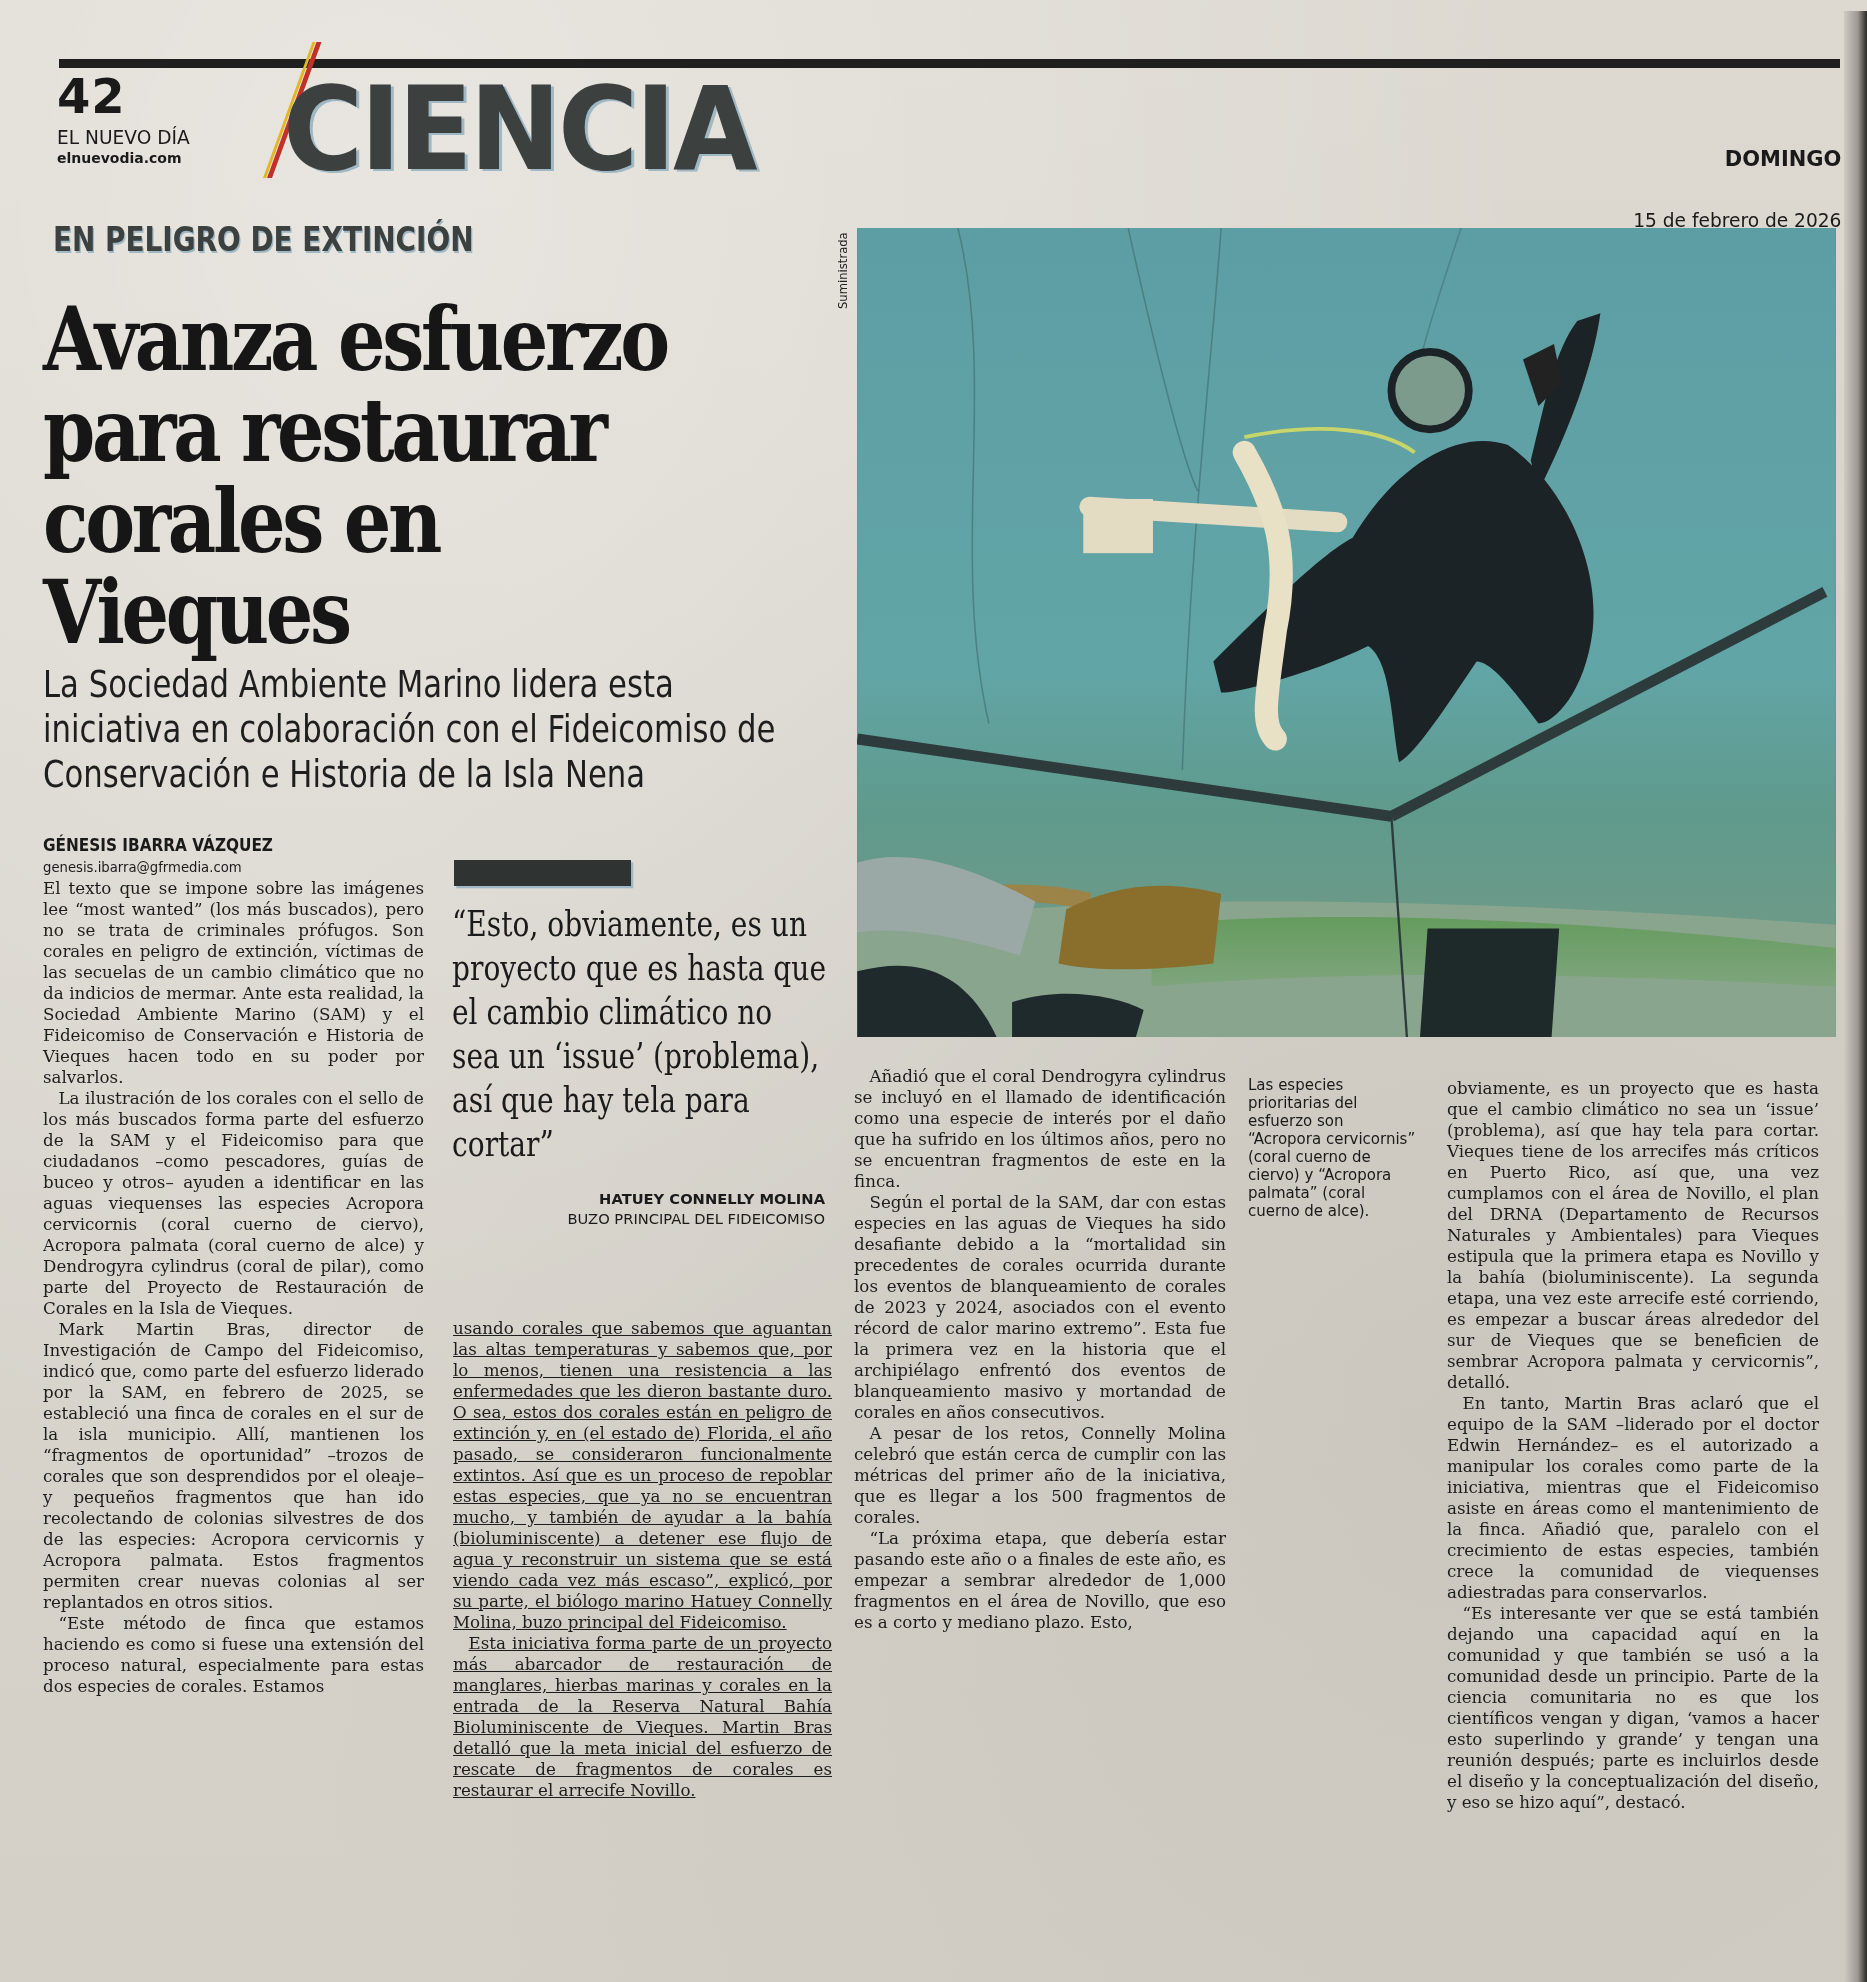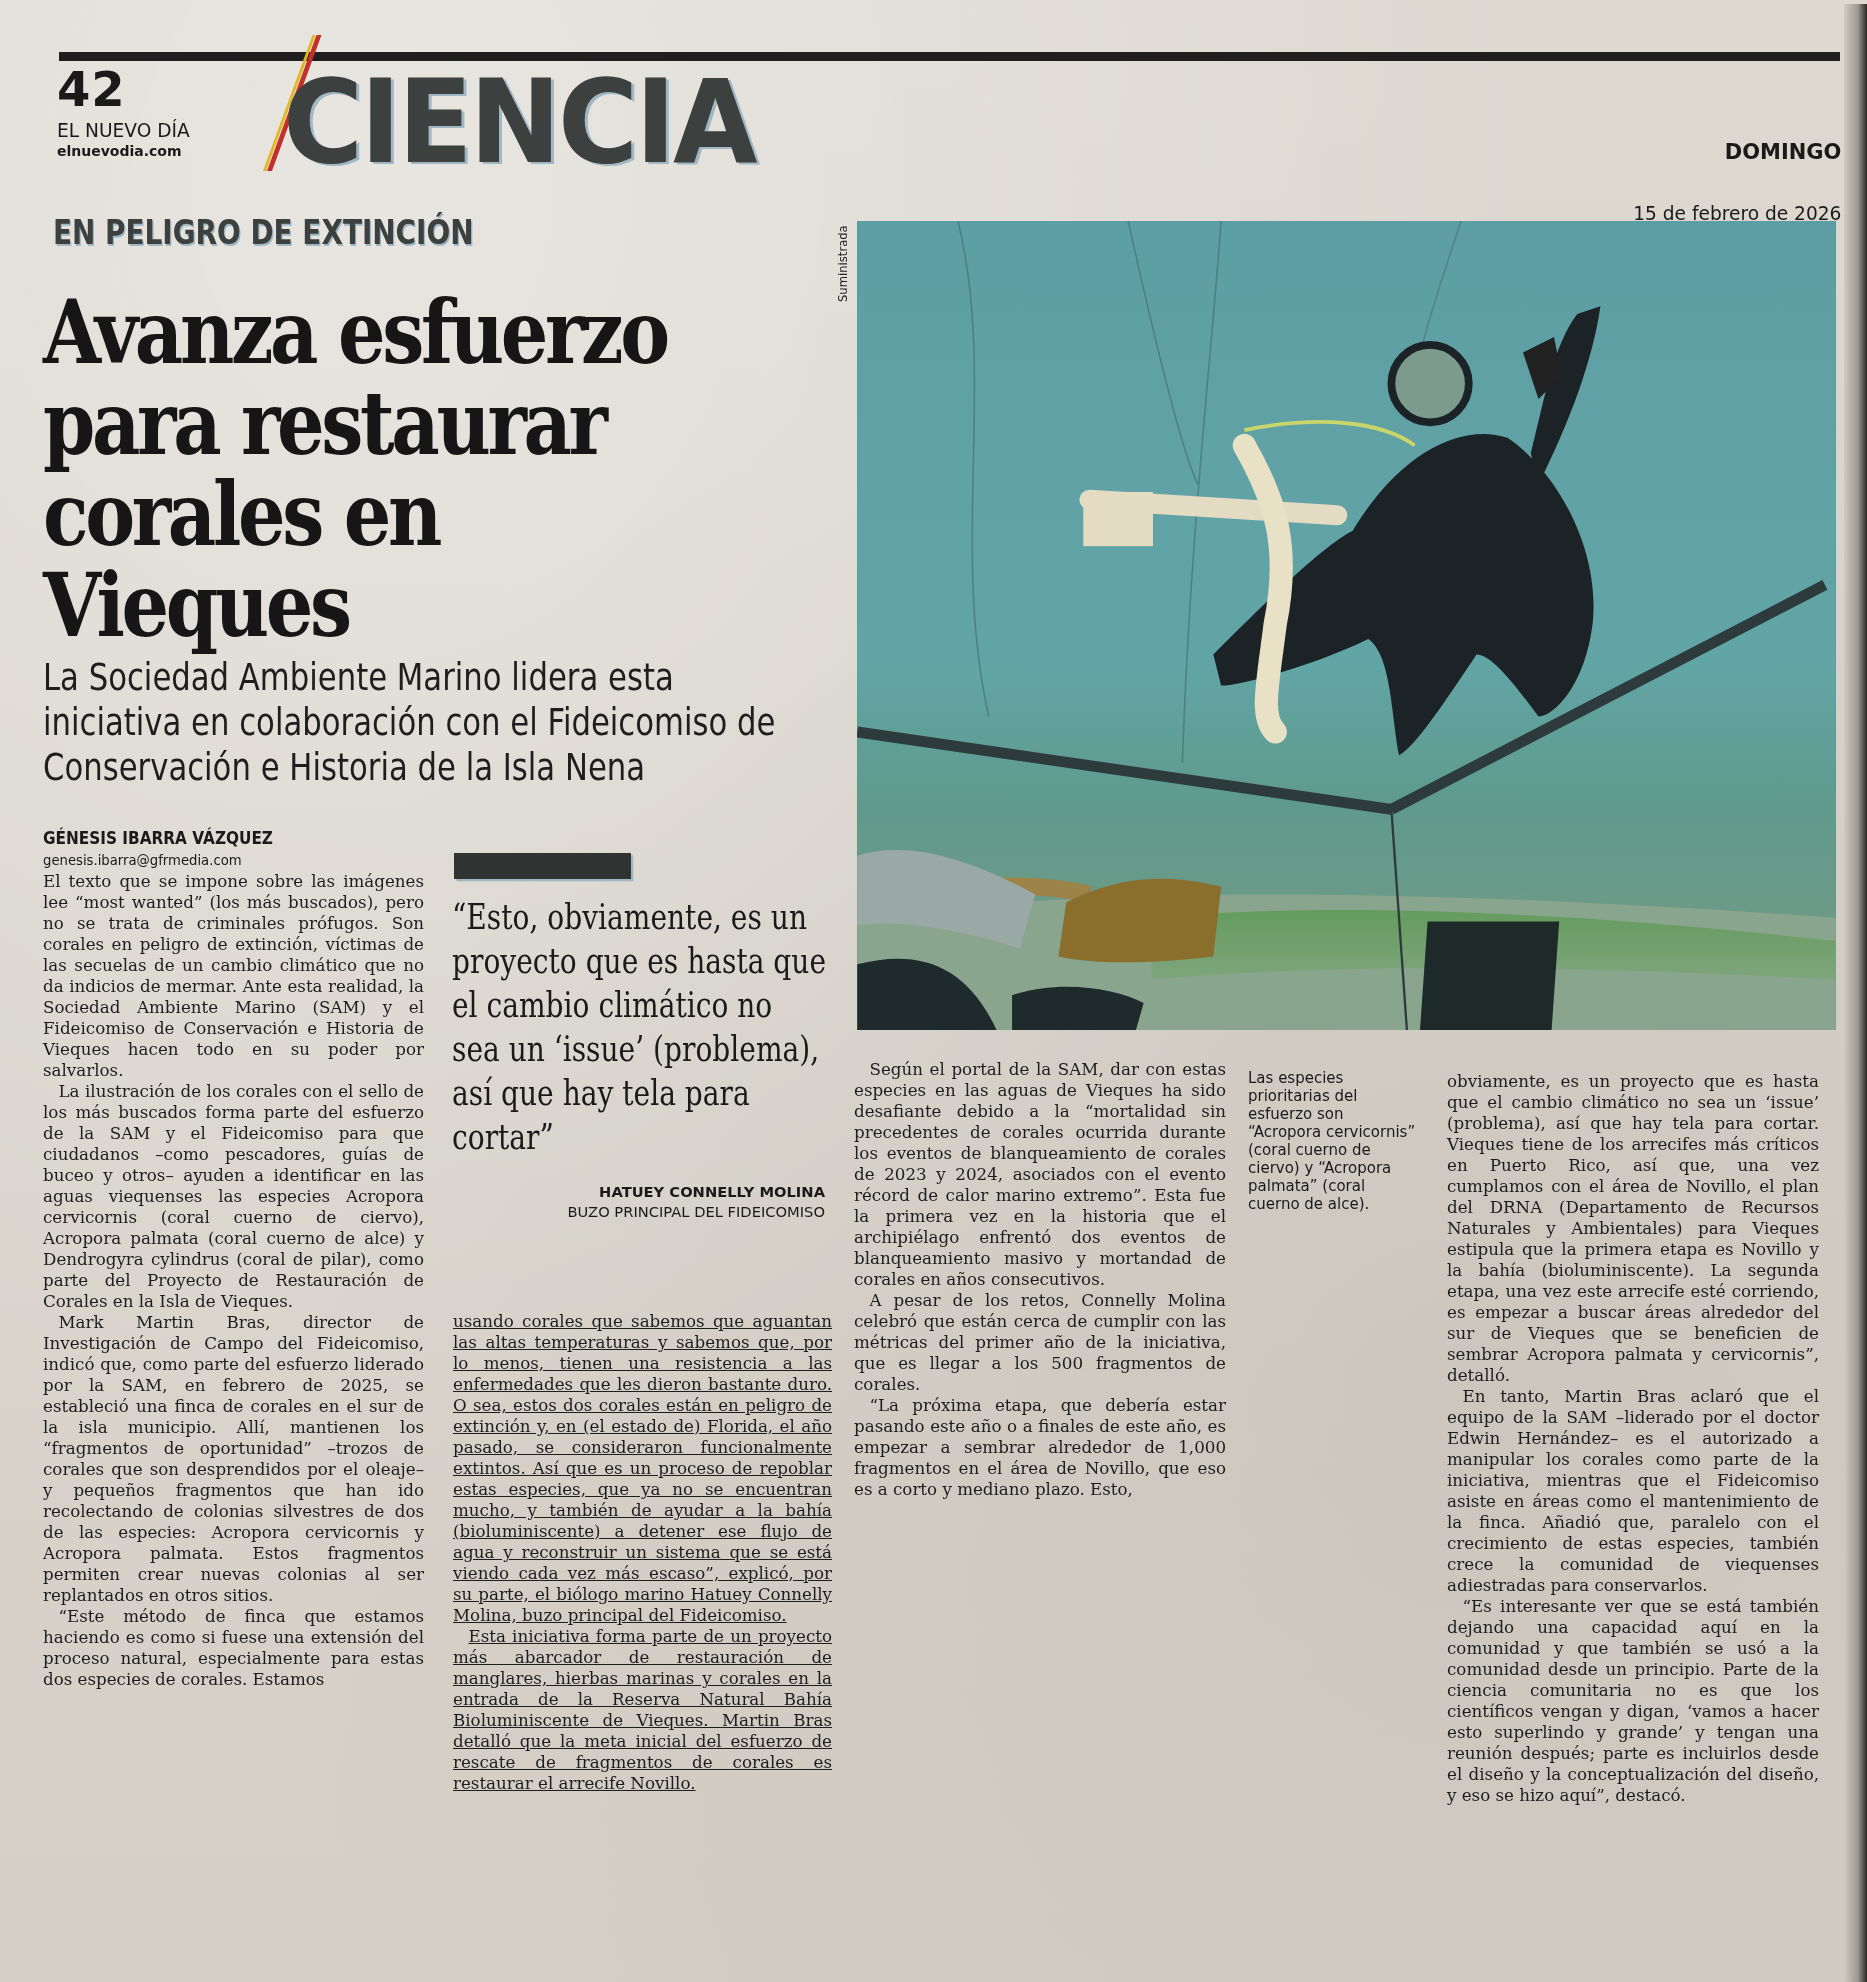--- a/index.html
+++ b/index.html
@@ -7,21 +7,21 @@
   body {
     background: #d9d5cd;
     background-image:
       radial-gradient(ellipse at 20% 10%, rgba(255,255,255,0.35), transparent 55%),
       radial-gradient(ellipse at 80% 70%, rgba(150,145,135,0.18), transparent 60%),
       linear-gradient(180deg, #ddd9d1 0%, #d4d0c7 100%);
     color: #1c1c1c;
     font-family: "DejaVu Serif", serif;
     position: relative;
   }
-  .page { position: absolute; left: 0; top: 4px; width: 1867px; height: 1401px; }
+  .page { position: absolute; left: 0; top: 11px; width: 1867px; height: 1401px; }
 
   
   .top-rule { position: absolute; left: 59px; top: 48px; width: 1781px; height: 9.3px; background: #1f1f1f; }
   .slash-red { position: absolute; left: 267px; top: 31px; width: 4.6px; height: 136px; background: #c2302a; transform: skewX(-20deg); transform-origin: bottom left; }
   .slash-yellow { position: absolute; left: 263px; top: 31px; width: 3.1px; height: 136px; background: #e3b623; transform: skewX(-20deg); transform-origin: bottom left; }
   .page-num { position: absolute; left: 57px; top: 57px; font-family: "DejaVu Sans", sans-serif; font-weight: bold; font-size: 48px; letter-spacing: 0.8px; color: #1a1a1a; }
   .paper-name { position: absolute; left: 57px; top: 116px; font-family: "DejaVu Sans", sans-serif; font-weight: normal; font-size: 18.6px; color: #1a1a1a; }
   .paper-site { position: absolute; left: 57px; top: 139px; font-family: "DejaVu Sans", sans-serif; font-weight: bold; font-size: 14px; color: #1a1a1a; }
   .section-title { position: absolute; left: 283px; top: 51px; font-family: "DejaVu Sans", sans-serif; font-weight: bold; font-size: 115px; letter-spacing: -3.1px; color: #3c4140; text-shadow: 3.1px 2.3px 0 #9fb8c4; transform: scaleX(0.95); transform-origin: left; }
   .day { position: absolute; right: 25.6px; top: 136px; font-family: "DejaVu Sans", sans-serif; font-weight: bold; font-size: 21px; color: #1a1a1a; text-align: right; }
@@ -174,20 +174,21 @@
   </div>
   <div class="pq-name">HATUEY CONNELLY MOLINA</div>
   <div class="pq-role">BUZO PRINCIPAL DEL FIDEICOMISO</div>
 
   <div class="col col2">
     <p>usando corales que sabemos que aguantan las altas temperaturas y sabemos que, por lo menos, tienen una resistencia a las enfermedades que les dieron bastante duro. O sea, estos dos corales están en peligro de extinción y, en (el estado de) Florida, el año pasado, se consideraron funcionalmente extintos. Así que es un proceso de repoblar estas especies, que ya no se encuentran mucho, y también de ayudar a la bahía (bioluminiscente) a detener ese flujo de agua y reconstruir un sistema que se está viendo cada vez más escaso”, explicó, por su parte, el biólogo marino Hatuey Connelly Molina, buzo principal del Fideicomiso.</p>
     <p class="ind">Esta iniciativa forma parte de un proyecto más abarcador de restauración de manglares, hierbas marinas y corales en la entrada de la Reserva Natural Bahía Bioluminiscente de Vieques. Martin Bras detalló que la meta inicial del esfuerzo de rescate de fragmentos de corales es restaurar el arrecife Novillo.</p>
   </div>
 
   <div class="col col3">
+    <p class="ind">Añadió que el coral Dendrogyra cylindrus se incluyó en el llamado de identificación como una especie de interés por el daño que ha sufrido en los últimos años, pero no se encuentran fragmentos de este en la finca.</p>
     <p class="ind">Según el portal de la SAM, dar con estas especies en las aguas de Vieques ha sido desafiante debido a la “mortalidad sin precedentes de corales ocurrida durante los eventos de blanqueamiento de corales de 2023 y 2024, asociados con el evento récord de calor marino extremo”. Esta fue la primera vez en la historia que el archipiélago enfrentó dos eventos de blanqueamiento masivo y mortandad de corales en años consecutivos.</p>
     <p class="ind">A pesar de los retos, Connelly Molina celebró que están cerca de cumplir con las métricas del primer año de la iniciativa, que es llegar a los 500 fragmentos de corales.</p>
     <p class="ind">“La próxima etapa, que debería estar pasando este año o a finales de este año, es empezar a sembrar alrededor de 1,000 fragmentos en el área de Novillo, que eso es a corto y mediano plazo. Esto,</p>
   </div>
 
   <div class="caption">
     <span>Las especies</span>
     <span>prioritarias del</span>
     <span>esfuerzo son</span>
     <span>“Acropora cervicornis”</span>

